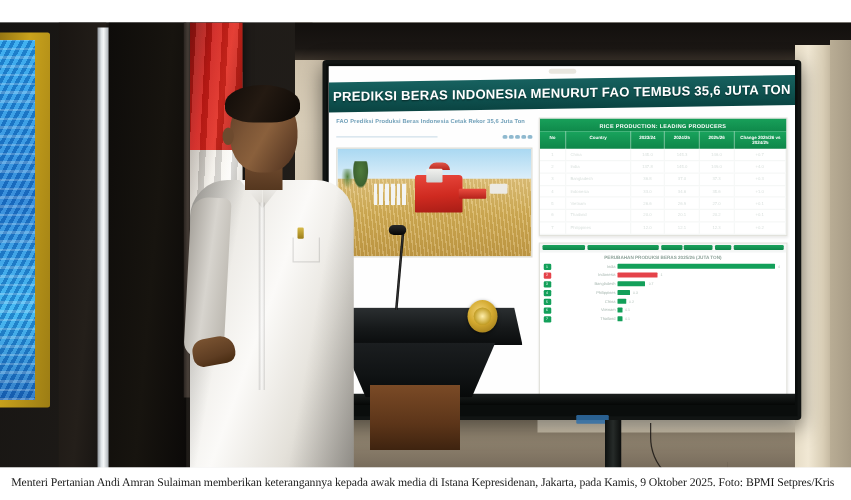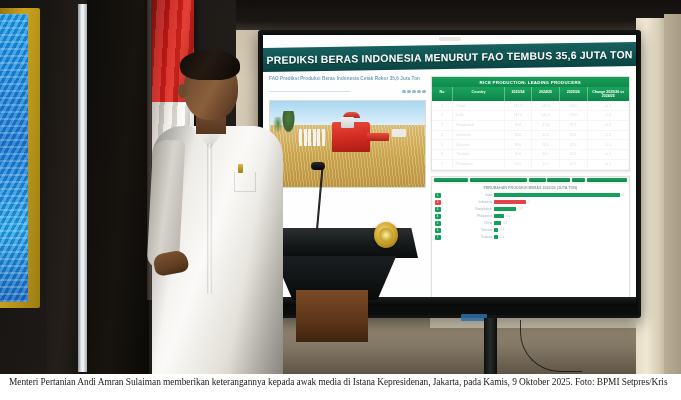--- a/index.html
+++ b/index.html
@@ -1,21 +1,21 @@
 <!DOCTYPE html>
 <html><head>
 <meta charset="utf-8">
 <style>
   * { margin:0; padding:0; box-sizing:border-box; }
   html,body { width:681px; height:400px; overflow:hidden; background:#ffffff;
               font-family:"Liberation Serif", serif; }
 
   
   #photo {
-    position:absolute; left:0; top:0; width:681px; height:374px;
+    position:absolute; left:0; top:18px; width:681px; height:374px;
     overflow:hidden; background:#0d0c0a;
   }
 
   
   .wall-dark {
     position:absolute; left:0; top:0; width:250px; height:374px;
     background:linear-gradient(100deg,#161412 0%,#1d1a17 40%,#221e1a 100%);
   }
   .wall-cream {
     position:absolute; left:236px; top:0; width:445px; height:374px;
@@ -391,21 +391,21 @@
     background:linear-gradient(170deg,#7b5432 0%,#5e3d22 65%,#45290f 100%);
     border-radius:10px 12px 8px 8px; transform:rotate(-10deg);
   }
   .trousers {
     position:absolute; left:14px; top:296px; width:106px; height:78px;
     background:linear-gradient(100deg,#0a0a0c 0%,#17171b 45%,#09090b 100%);
   }
 
   
   #caption {
-    position:absolute; left:0; top:374px; width:681px; height:16px;
+    position:absolute; left:0; top:374px; width:681px; height:26px;
     background:#ffffff; display:flex; align-items:center;
   }
   #caption span {
     font-family:"Liberation Serif", serif; font-size:9.4px;
     color:#1b1b1b; padding-left:9px; white-space:nowrap; letter-spacing:-.05px;
   }
   .cap-rule {
     position:absolute; left:0; top:374px; width:681px; height:1px;
     background:#e6e6e6;
   }

